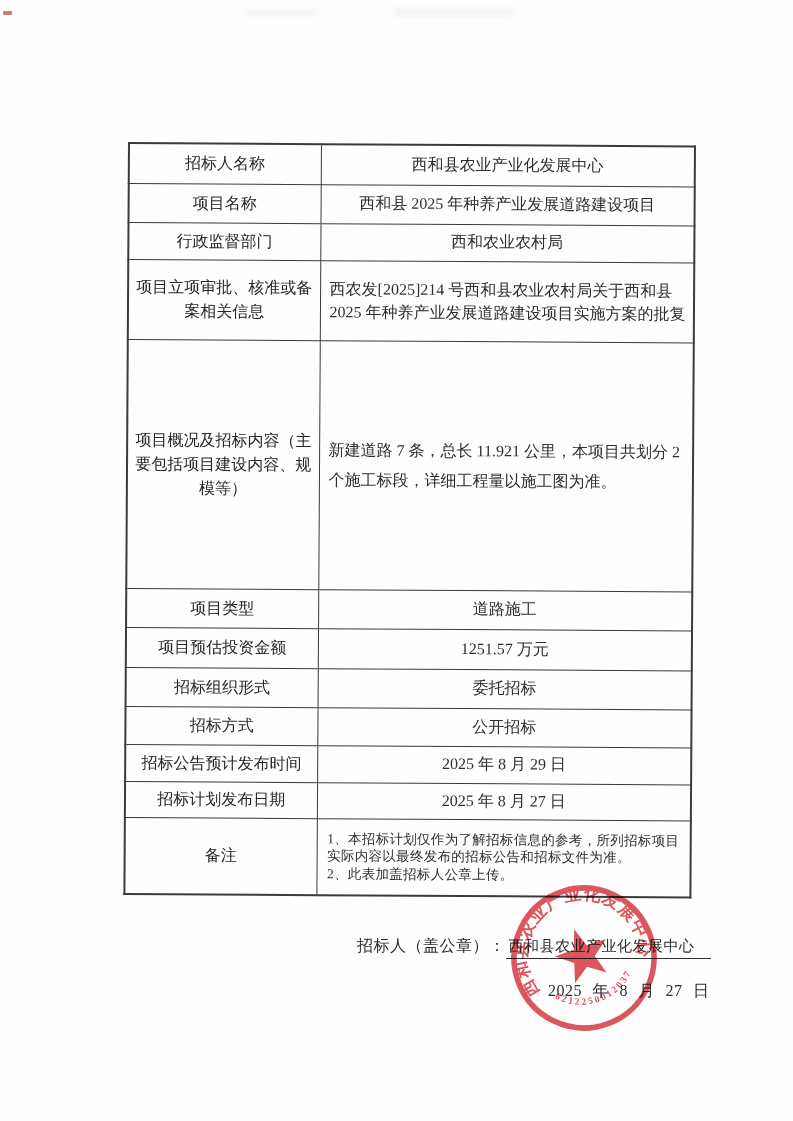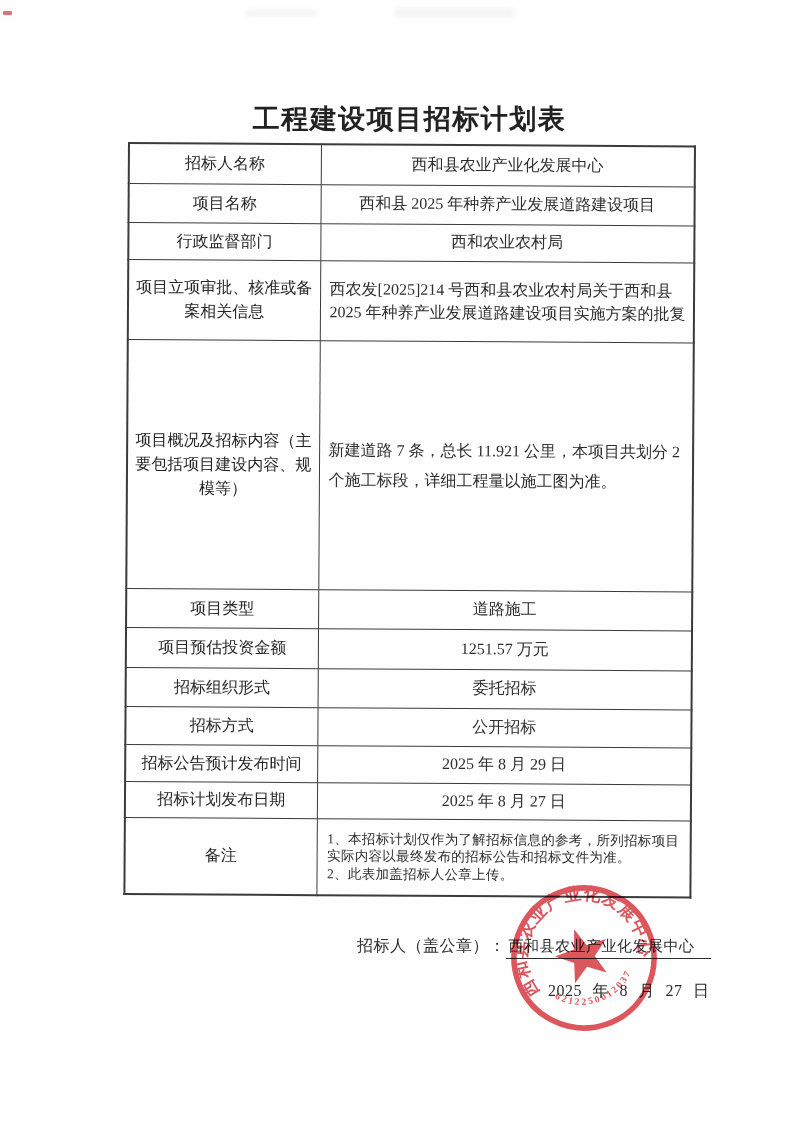--- a/index.html
+++ b/index.html
@@ -103,21 +103,20 @@
 </style>
 </head>
 <body>
 
 <div class="page">
 
   <div class="artifact-red"></div>
   <div class="smudge s1"></div>
   <div class="smudge s2"></div>
 
-  <div class="doc-title">工程建设项目招标计划表</div>
 
   <table class="plan-table">
     <colgroup>
         <col style="width:192px">
         <col style="width:374px">
       </colgroup>
     <tbody>
       <tr class="r1">
         <td class="label">招标人名称</td>
         <td class="value">西和县农业产业化发展中心</td>

